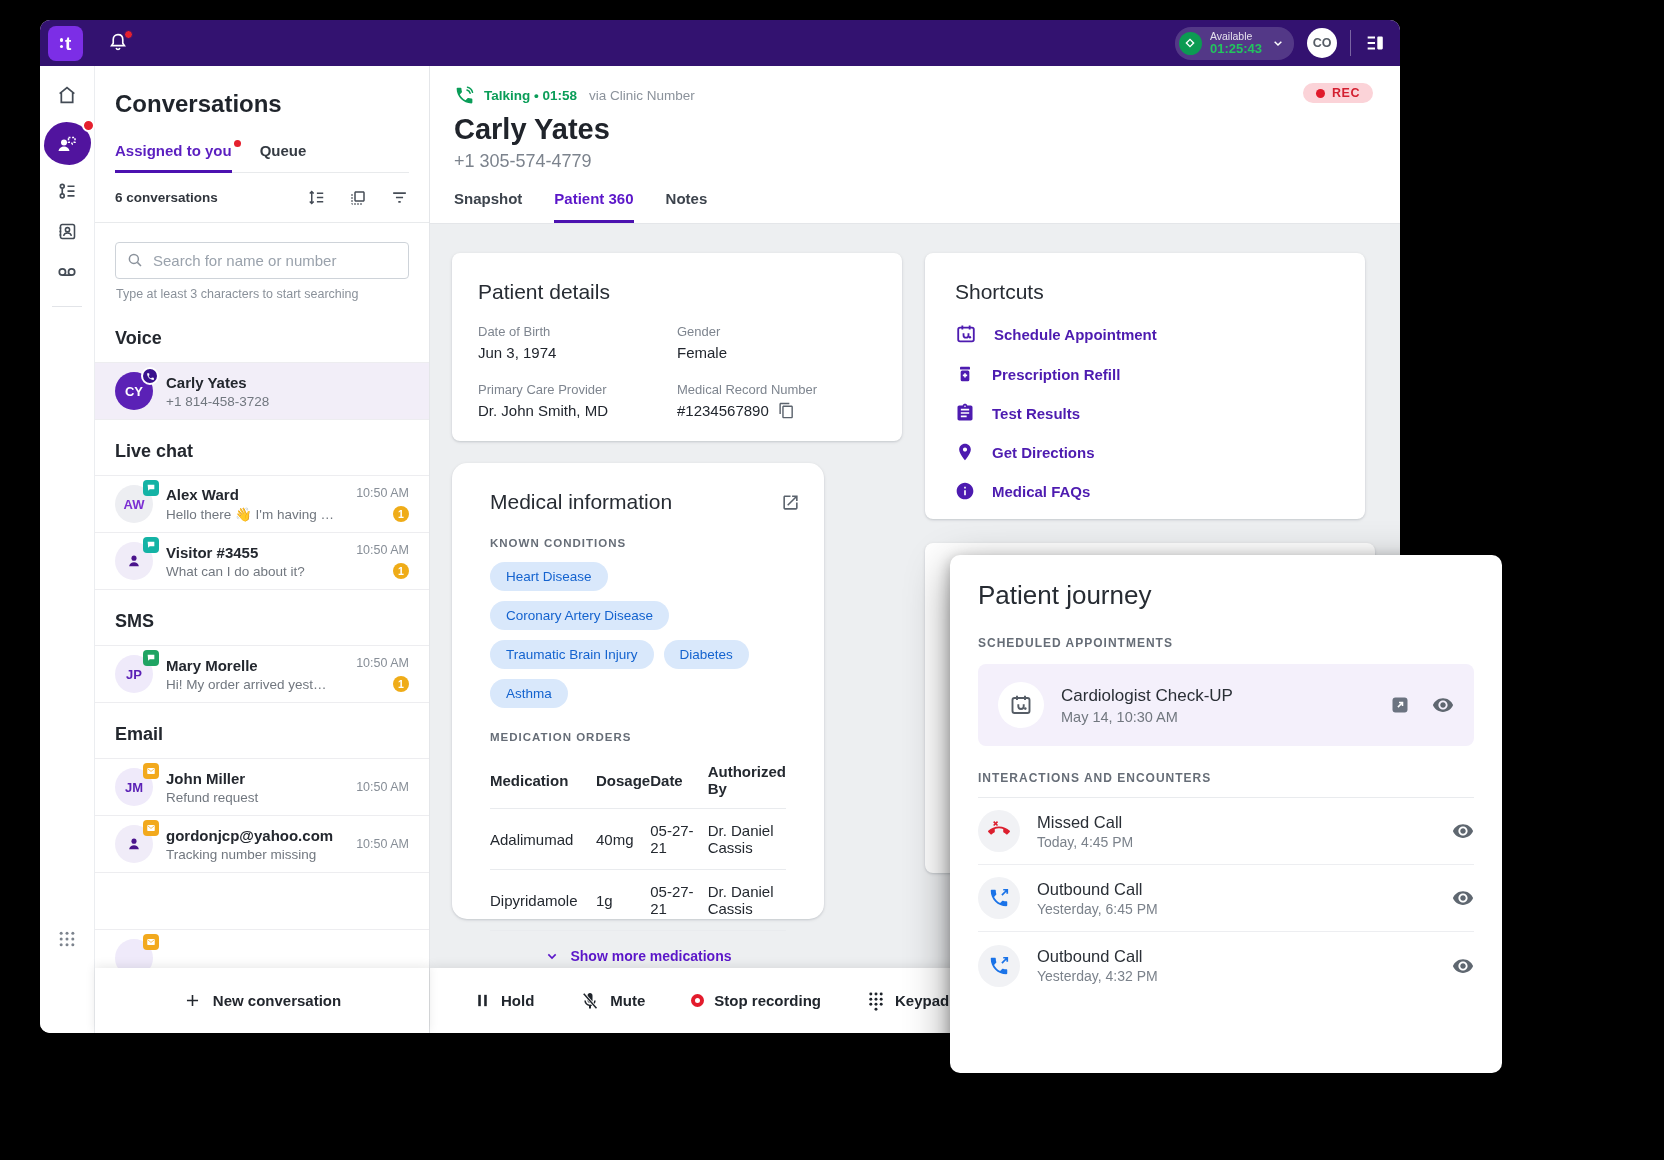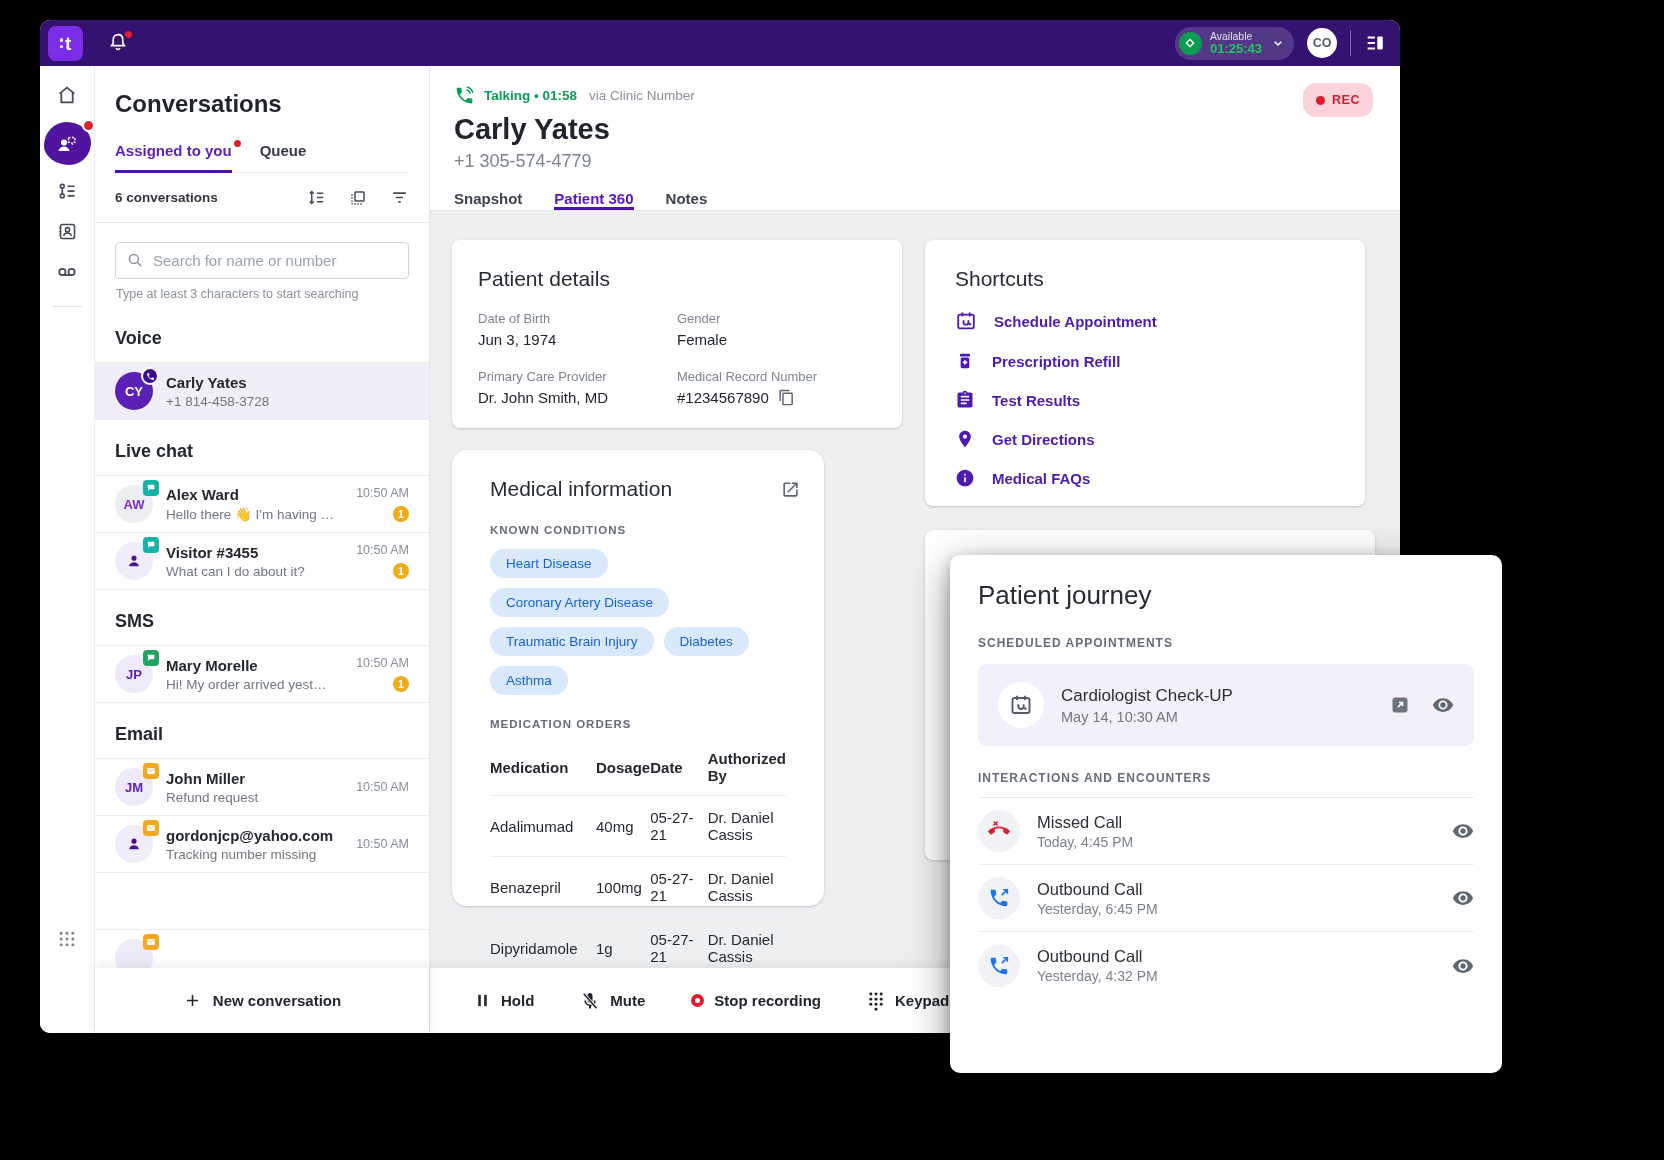--- a/index.html
+++ b/index.html
@@ -103,23 +103,23 @@
 
   
   .main{flex:1;background:#edeff1;display:flex;flex-direction:column;min-width:0;}
   .main-header{background:#fff;padding:19px 24px 0;position:relative;border-bottom:1px solid #e4e6e9;flex:none;}
   .call-status{display:flex;align-items:center;gap:9px;}
   .talking{color:#0a9d58;font-weight:700;font-size:13.5px;}
   .via{color:#8b929b;font-size:13.5px;margin-left:3px;}
   .patient-name{font-size:29px;font-weight:600;color:#20242b;margin-top:7px;}
   .patient-phone{font-size:18px;color:#7c838d;margin-top:5px;}
   .main-tabs{display:flex;gap:32px;margin-top:18px;}
-  .mtab{font-size:15px;font-weight:700;color:#3c434c;cursor:pointer;}
+  .mtab{font-size:15px;font-weight:700;color:#3c434c;padding-bottom:13px;cursor:pointer;}
   .mtab.active{color:#5b16c9;border-bottom:3px solid #4c12b0;}
-  .rec-pill{position:absolute;top:17px;right:27px;background:#fbd3d8;border-radius:13px;height:34px;
+  .rec-pill{position:absolute;top:17px;right:27px;background:#fbd3d8;border-radius:13px;height:20px;
     display:flex;align-items:center;gap:7px;padding:0 13px;}
   .rec-dot{width:9px;height:9px;border-radius:50%;background:#e01a2b;}
   .rec-label{color:#d31f30;font-weight:700;font-size:12.5px;letter-spacing:.5px;}
 
   .main-content{flex:1;position:relative;overflow:hidden;}
   .card{position:absolute;background:#fff;border-radius:8px;
     box-shadow:0 1px 2px rgba(16,24,40,.12),0 1px 4px rgba(16,24,40,.07);}
   .card-title{font-size:21px;font-weight:500;color:#272c33;}
 
   #card-details{left:22px;top:29px;width:450px;height:188px;padding:27px 26px;}
@@ -549,26 +549,20 @@
               </tr>
             </thead>
             <tbody>
               <tr>
                 <td>Adalimumad</td>
                 <td>40mg</td>
                 <td>05-27-21</td>
                 <td>Dr. Daniel Cassis</td>
               </tr>
               <tr>
-                <td>Benazepril</td>
-                <td>100mg</td>
-                <td>05-27-21</td>
-                <td>Dr. Daniel Cassis</td>
-              </tr>
-              <tr>
                 <td>Dipyridamole</td>
                 <td>1g</td>
                 <td>05-27-21</td>
                 <td>Dr. Daniel Cassis</td>
               </tr>
             </tbody>
           </table>
           <div class="show-more">
             <span>
               <svg viewBox="0 0 24 24" width="16" height="16" fill="none" stroke="#5b16c9" stroke-width="2.4">

